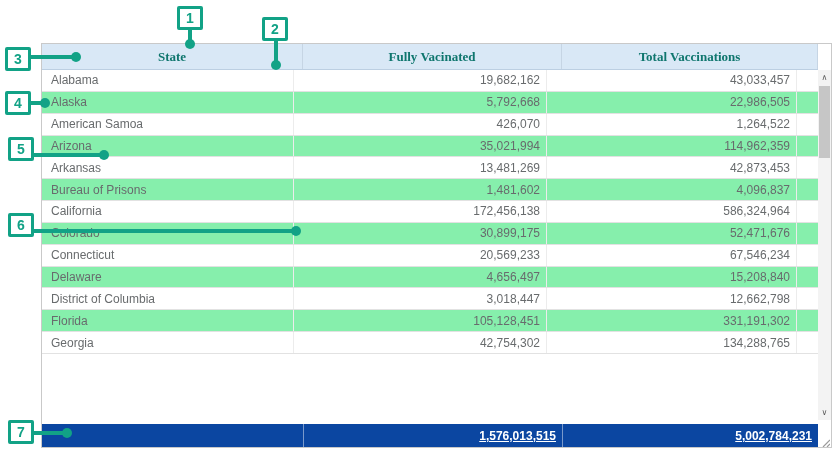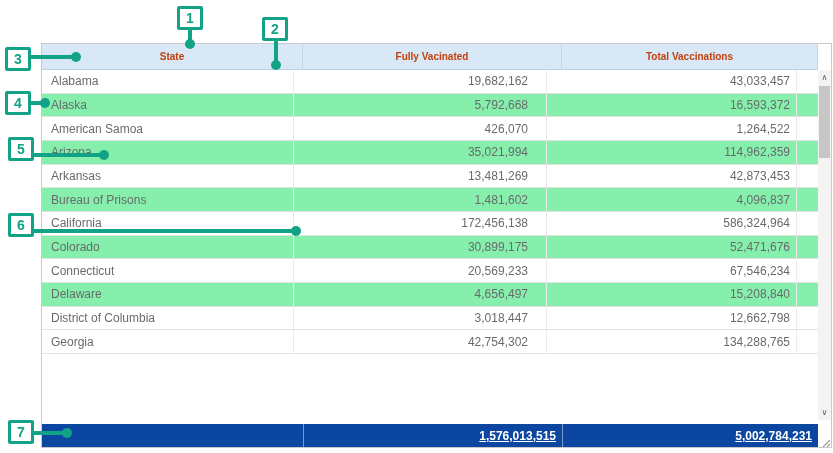--- a/index.html
+++ b/index.html
@@ -11,36 +11,36 @@
   .table-widget{
     position:absolute;left:41px;top:43px;width:789px;height:403px;
     border:1px solid #c9c9c9;background:#ffffff;
   }
   .thead{
     position:absolute;left:0;top:0;width:776px;height:26px;
     display:flex;background:#d9e8f6;border-bottom:1px solid #bccfe2;box-sizing:border-box;
   }
   .th{
     display:flex;align-items:center;justify-content:center;
-    font-size:10px;font-weight:bold;color:#c2410c;
-    border-right:1px solid #c6d5e4;box-sizing:border-box;
+    font-size:13px;font-weight:bold;color:#0f766e;
+    border-right:1px solid #c6d5e4;box-sizing:border-box;font-family:Liberation Serif, serif;
   }
   .col-state{width:261px;}
   .col-fully{width:259px;}
   .col-total{width:256px;}
   .tbody{position:absolute;left:0;top:26px;width:789px;height:350px;}
   .rows{position:absolute;left:0;top:0;width:776px;height:284px;display:flex;flex-direction:column;}
   .tr{flex:1;display:flex;border-bottom:1px solid #e2e2e2;box-sizing:border-box;background:#ffffff;}
   .tr.alt{background:#86efac;}
   .td{
     display:flex;align-items:center;font-size:12px;color:#686b6d;
     border-right:1px solid #ececec;box-sizing:border-box;white-space:nowrap;overflow:hidden;
   }
   .td.col-state{justify-content:flex-start;padding-left:9px;width:252px;}
-  .td.col-fully{justify-content:flex-end;padding-right:18px;width:253px;}
+  .td.col-fully{justify-content:flex-end;padding-right:6px;width:253px;}
   .td.col-total{justify-content:flex-end;padding-right:6px;width:250px;}
   
   .scrollbar{position:absolute;top:0;right:0;width:13px;height:350px;background:#f3f3f3;}
   .scroll-btn{position:absolute;left:0;width:13px;height:15px;display:flex;align-items:center;justify-content:center;
     color:#5a5a5a;font-size:8px;line-height:8px;cursor:pointer;}
   .scroll-btn.up{top:0;}
   .scroll-btn.down{bottom:0;}
   .scroll-thumb{position:absolute;left:1px;top:16px;width:11px;height:72px;background:#c6c6c6;}
   
   .tfoot{position:absolute;left:0;top:380px;width:776px;height:23px;display:flex;background:#0b46a1;}
@@ -85,21 +85,21 @@
     <div class="tbody">
       <div class="rows">
           <div class="tr">
             <div class="td col-state">Alabama</div>
             <div class="td col-fully">19,682,162</div>
             <div class="td col-total">43,033,457</div>
           </div>
           <div class="tr alt">
             <div class="td col-state">Alaska</div>
             <div class="td col-fully">5,792,668</div>
-            <div class="td col-total">16,593,372</div>
+            <div class="td col-total">22,986,505</div>
           </div>
           <div class="tr">
             <div class="td col-state">American Samoa</div>
             <div class="td col-fully">426,070</div>
             <div class="td col-total">1,264,522</div>
           </div>
           <div class="tr alt">
             <div class="td col-state">Arizona</div>
             <div class="td col-fully">35,021,994</div>
             <div class="td col-total">114,962,359</div>
@@ -131,20 +131,25 @@
           </div>
           <div class="tr alt">
             <div class="td col-state">Delaware</div>
             <div class="td col-fully">4,656,497</div>
             <div class="td col-total">15,208,840</div>
           </div>
           <div class="tr">
             <div class="td col-state">District of Columbia</div>
             <div class="td col-fully">3,018,447</div>
             <div class="td col-total">12,662,798</div>
+          </div>
+          <div class="tr alt">
+            <div class="td col-state">Florida</div>
+            <div class="td col-fully">105,128,451</div>
+            <div class="td col-total">331,191,302</div>
           </div>
           <div class="tr">
             <div class="td col-state">Georgia</div>
             <div class="td col-fully">42,754,302</div>
             <div class="td col-total">134,288,765</div>
           </div>
         </div>
       <div class="scrollbar">
         <div class="scroll-btn up">
           <span>∧</span>

